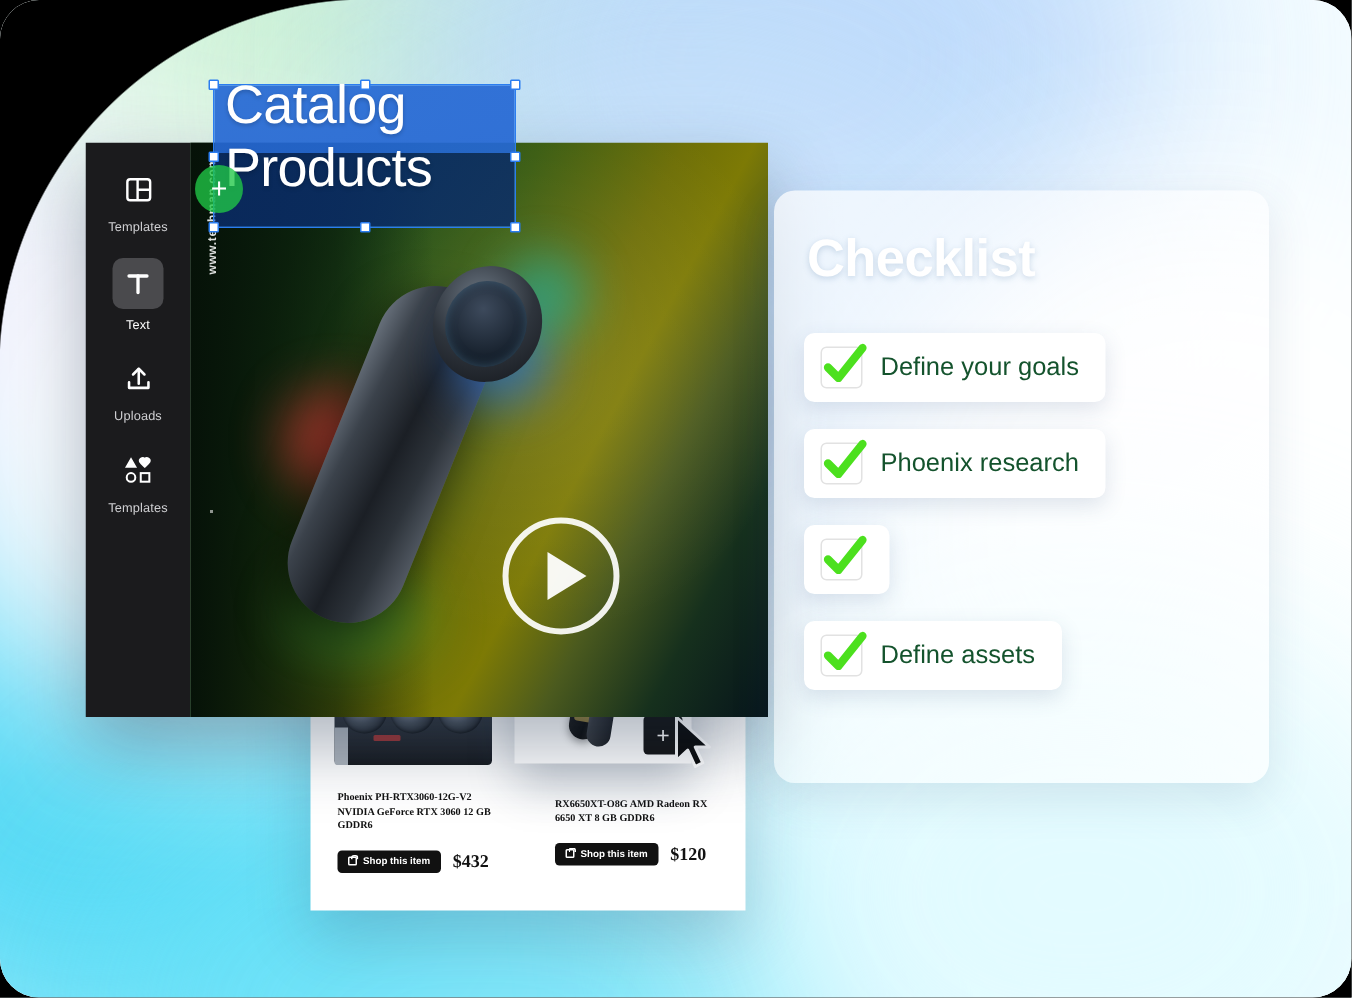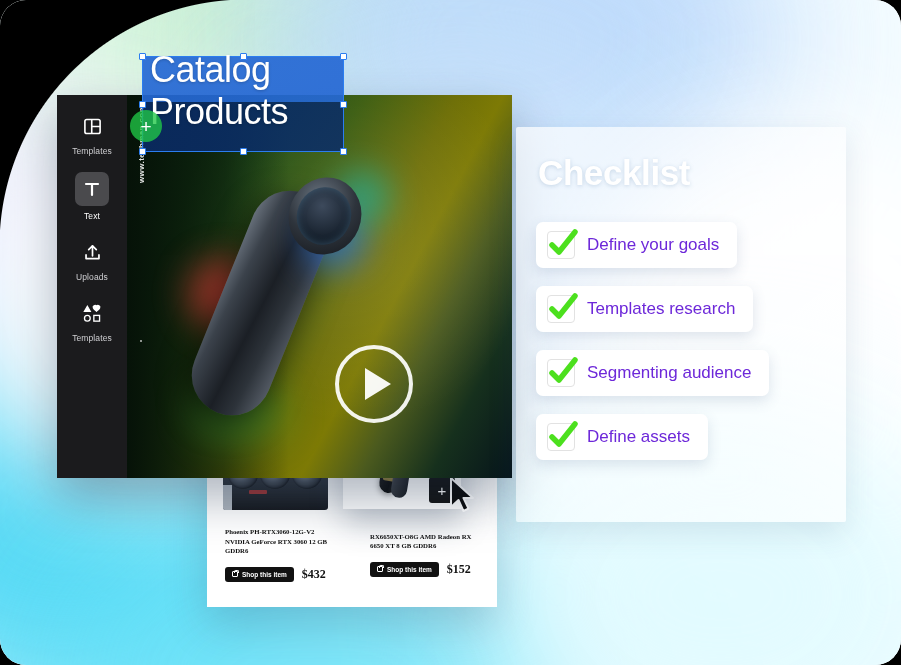--- a/index.html
+++ b/index.html
@@ -303,21 +303,21 @@
   .collab {
     position: absolute; left: 130px; top: 110px; width: 32px; height: 32px;
     border-radius: 50%; background: rgba(32,200,70,.78);
     display: flex; align-items: center; justify-content: center;
     color: #fff; font-size: 19px; line-height: 1;
   }
 
   
   .checklist {
     position: absolute; left: 516px; top: 127px;
-    width: 330px; height: 395px; border-radius: 2px;
+    width: 330px; height: 395px; border-radius: 14px;
     background: linear-gradient(145deg, rgba(255,255,255,.72) 0%, rgba(255,255,255,.42) 45%, rgba(255,255,255,.70) 100%);
     box-shadow: 0 10px 30px rgba(60,90,130,.14);
   }
   .cl-title {
     position: absolute; left: 22px; top: 26px;
     font-size: 35px; font-weight: 700; color: #ffffff; letter-spacing: -.4px;
     text-shadow: 0 1px 4px rgba(90,130,170,.28);
   }
   .cl-items { position: absolute; left: 20px; top: 95px; width: 292px; }
   .cl-item {
@@ -325,21 +325,21 @@
     background: #ffffff; border-radius: 7px;
     padding: 9px 18px 9px 11px; margin-bottom: 18px;
     width: fit-content;
     box-shadow: 0 5px 14px rgba(60,90,130,.16);
   }
   .cl-box {
     width: 28px; height: 28px; border: 1.4px solid #e2e2e2; border-radius: 4px;
     flex: 0 0 auto; position: relative;
   }
   .cl-check { position: absolute; left: -2px; top: -6px; }
-  .cl-label { font-size: 17px; color: #6d28d9; white-space: nowrap; }
+  .cl-label { font-size: 17px; color: #14532d; white-space: nowrap; }
 </style>
 </head>
 <body>
 
 <div id="stage">
 
   <div class="bg-base">
     <div class="blob blob-green"></div>
     <div class="blob blob-violet"></div>
     <div class="blob blob-cyan-left"></div>
@@ -397,21 +397,21 @@
           <span class="prod-price">$432</span>
         </div>
       </div>
       <div class="prod-col">
         <div class="prod-name">RX6650XT-O8G AMD Radeon RX 6650 XT 8 GB GDDR6</div>
         <div class="prod-buy">
           <div class="shop-btn">
             <span class="bag"></span>
             <span>Shop this item</span>
           </div>
-          <span class="prod-price">$152</span>
+          <span class="prod-price">$120</span>
         </div>
       </div>
     </div>
   </div>
 
   <div class="float-card">
     <div class="str-wrap">
       <div class="str">
         <div class="str-arm-a"></div>
         <div class="str-plate"></div>
@@ -523,30 +523,29 @@
         </span>
         <span class="cl-label">Define your goals</span>
       </div>
 
       <div class="cl-item">
         <span class="cl-box">
           <svg class="cl-check" width="34" height="34" viewBox="0 0 34 34" fill="none" stroke="#4ce01e" stroke-width="5.5" stroke-linecap="round" stroke-linejoin="round">
             <path d="M6 19 L13 26 L29 6"></path>
           </svg>
         </span>
-        <span class="cl-label">Templates research</span>
+        <span class="cl-label">Phoenix research</span>
       </div>
 
       <div class="cl-item">
         <span class="cl-box">
           <svg class="cl-check" width="34" height="34" viewBox="0 0 34 34" fill="none" stroke="#4ce01e" stroke-width="5.5" stroke-linecap="round" stroke-linejoin="round">
             <path d="M6 19 L13 26 L29 6"></path>
           </svg>
         </span>
-        <span class="cl-label">Segmenting audience</span>
       </div>
 
       <div class="cl-item">
         <span class="cl-box">
           <svg class="cl-check" width="34" height="34" viewBox="0 0 34 34" fill="none" stroke="#4ce01e" stroke-width="5.5" stroke-linecap="round" stroke-linejoin="round">
             <path d="M6 19 L13 26 L29 6"></path>
           </svg>
         </span>
         <span class="cl-label">Define assets</span>
       </div>

